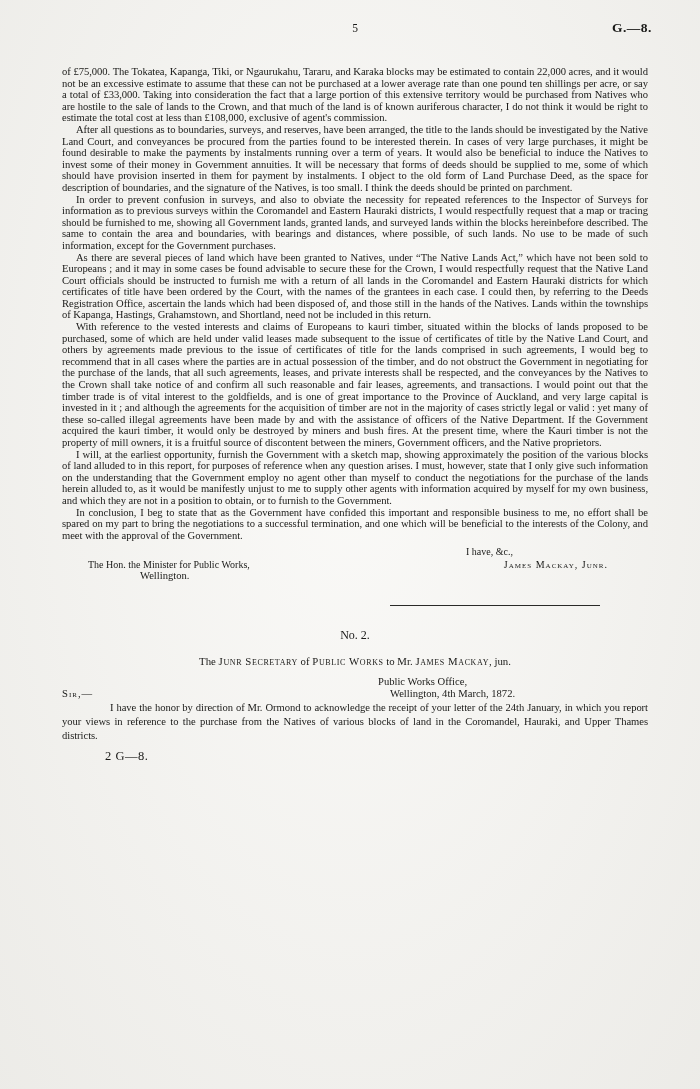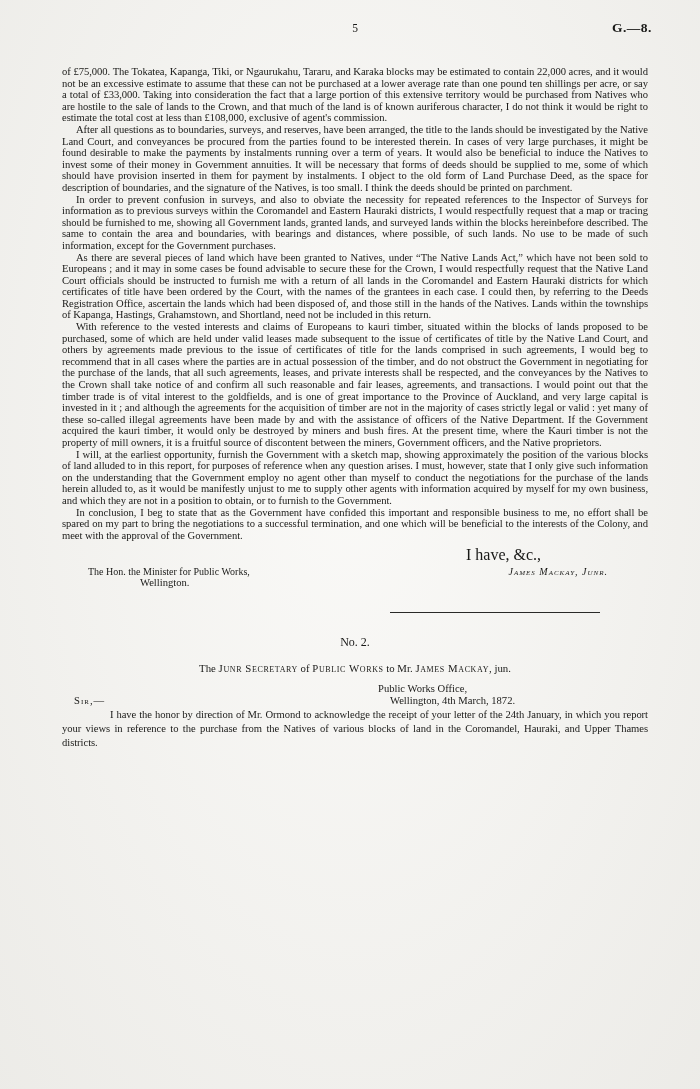--- a/index.html
+++ b/index.html
@@ -18,36 +18,36 @@
   .header { position:relative; height:18px; margin-bottom:26px; }
   .page-num { position:absolute; left:0; right:0; text-align:center; font-size:11.5px; }
   .doc-ref { position:absolute; right:-4px; top:-2px; font-size:13.5px; font-weight:bold; letter-spacing:0.5px;font-family:Liberation Serif, serif; }
 
   .para {
     font-size:10.6px; line-height:11.6px; text-align:justify;
     text-indent:14px; letter-spacing:-0.05px;
   }
   .para.first { text-indent:0; }
 
-  .valediction { margin-top:5px; margin-left:404px; font-size:16px; }
+  .valediction { margin-top:5px; margin-left:404px; font-size:10px; }
   .sig-row { display:flex; margin-top:2px; font-size:10px; }
   .addressee { margin-left:26px; }
-  .signature { margin-left:auto; margin-right:40px;font-style:italic; }
+  .signature { margin-left:auto; margin-right:40px; }
   .sc { font-variant:small-caps; letter-spacing:1px; }
   .addressee-city { margin-left:78px; font-size:10.6px; }
 
   .divider { margin:24px 0 0 328px; width:210px; border-top:1.2px solid #2a2a28; }
 
   .no2 { text-align:center; margin-top:22px; font-size:12px; }
   .l2-heading { text-align:center; margin-top:12px; font-size:10.8px; }
   .l2-heading .sc { letter-spacing:0.6px; }
 
   .office-line { margin-left:316px; margin-top:9px; font-size:10.6px; }
   .salutation-row { position:relative; font-size:10.6px; height:12px; margin-top:1px; }
-  .salutation { position:absolute; left:12px; }
+  .salutation { position:absolute; left:0; }
   .dateline { position:absolute; left:328px; }
 
   .l2-body {
     font-size:10.6px; line-height:14px; text-align:justify;
     text-indent:48px; margin-top:1px; letter-spacing:-0.05px;
   }
   .footer-sig { margin-left:43px; margin-top:6px; font-size:12.5px; letter-spacing:0.5px; }
 </style>
 </head>
 <body>
@@ -85,14 +85,15 @@
 
   <div class="office-line">Public Works Office,</div>
 
   <div class="salutation-row">
     <span class="salutation sc">Sir,—</span>
     <span class="dateline">Wellington, 4th March, 1872.</span>
   </div>
 
   <p class="l2-body">I have the honor by direction of Mr. Ormond to acknowledge the receipt of your letter of the 24th January, in which you report your views in reference to the purchase from the Natives of various blocks of land in the Coromandel, Hauraki, and Upper Thames districts.</p>
 
+  <div class="footer-sig">2 G—8.</div>
 
 </div>
 
 </body></html>

